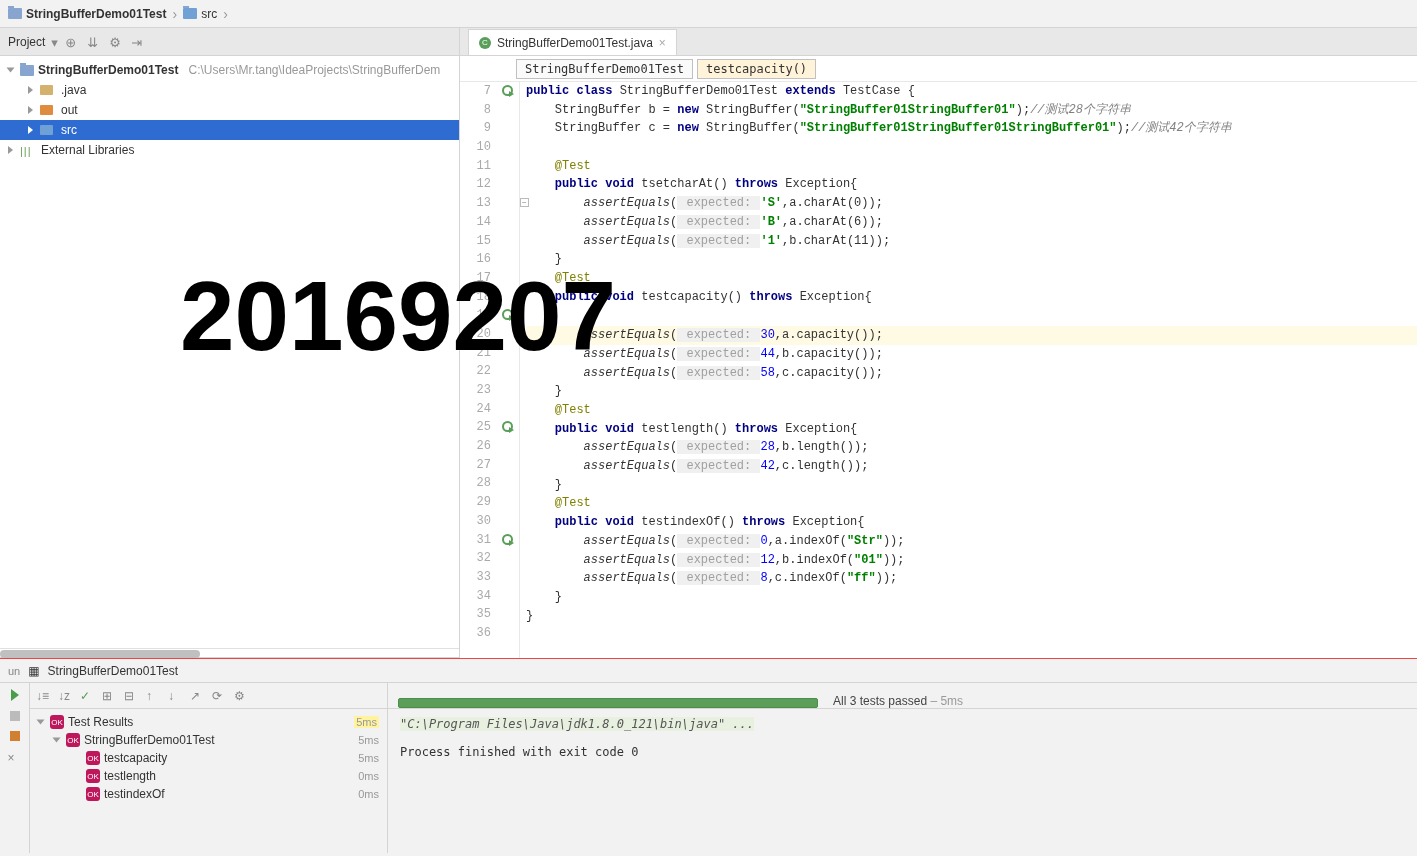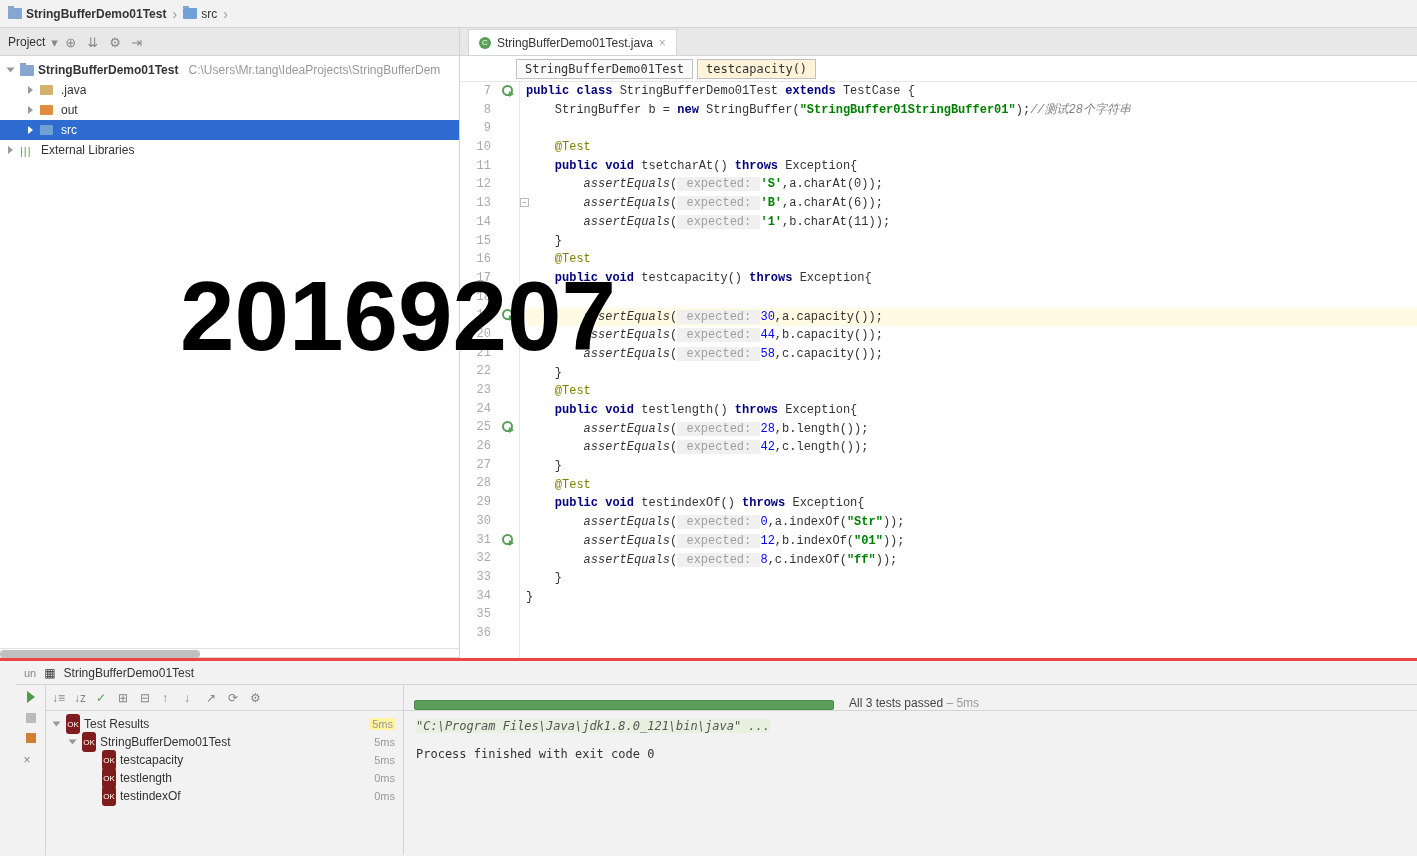--- a/index.html
+++ b/index.html
@@ -48,34 +48,34 @@
 .code-lines { flex: 1; padding-left: 6px; }
 .code-line { height: 18.7px; line-height: 18.7px; white-space: pre; }
 .hl-current { background: #fffae3; margin-top: 20px; }
 .kw { color: #000080; font-weight: bold; }
 .str { color: #008000; font-weight: bold; }
 .num { color: #0000ff; }
 .ann { color: #808000; }
 .com { color: #808080; font-style: italic; }
 .hint { color: #a0a0a0; background: #f0f0f0; padding: 0 2px; font-style: normal; }
 .fn { font-style: italic; }
-.bottom-panel { border-top: 3px solid #ef4444; background: #f2f2f2; padding-left: 16px; }
+.bottom-panel { border-top: 1px solid #ef4444; background: #f2f2f2; }
 .run-tab { height: 24px; display: flex; align-items: center; padding-left: 8px; gap: 8px; border-bottom: 1px solid #d4d4d4; }
 .run-content { display: flex; height: 170px; }
 .run-sidebtn { width: 30px; border-right: 1px solid #d4d4d4; display: flex; flex-direction: column; align-items: center; gap: 10px; padding-top: 6px; }
 .play-btn { width: 0; height: 0; border-left: 8px solid #4a9e4a; border-top: 6px solid transparent; border-bottom: 6px solid transparent; cursor: pointer; }
 .stop-btn { width: 10px; height: 10px; background: #bbb; }
 .mark-btn { width: 10px; height: 10px; background: #d08030; }
 .test-panel { width: 358px; border-right: 1px solid #d4d4d4; display: flex; flex-direction: column; }
 .test-toolbar { height: 26px; border-bottom: 1px solid #d4d4d4; display: flex; align-items: center; padding: 0 6px; gap: 8px; }
 .tool-ico { width: 14px; height: 14px; color: #888; cursor: pointer; }
 .test-tree { flex: 1; padding: 4px 0; font-size: 12px; }
 .test-row { display: flex; align-items: center; justify-content: space-between; height: 18px; padding: 0 8px; }
 .test-left { display: flex; align-items: center; gap: 4px; }
-.ok-badge { width: 14px; height: 20px; background: #7f1d1d; border-radius: 3px; color: #fff; font-size: 8px; display: flex; align-items: center; justify-content: center; }
+.ok-badge { width: 14px; height: 14px; background: #be185d; border-radius: 3px; color: #fff; font-size: 8px; display: flex; align-items: center; justify-content: center; }
 .time { color: #999; font-size: 11px; }
 .time.yellow { background: #fff3a0; padding: 0 2px; }
 .console-panel { flex: 1; display: flex; flex-direction: column; }
 .progress-bar { height: 26px; border-bottom: 1px solid #d4d4d4; display: flex; align-items: flex-end; padding: 0 10px; gap: 15px; }
 .progress-track { flex: 0 0 420px; height: 10px; background: #5a9e5a; border: 1px solid #4a8e4a; border-radius: 2px; }
 .progress-text { font-size: 12px; color: #444; }
 .progress-text .grey { color: #999; }
 .console-out { flex: 1; padding: 8px 12px; font-family: Consolas, monospace; font-size: 12px; }
 .console-line { margin-bottom: 14px; }
 .console-cmd { background: #e8f0e0; color: #555; font-style: italic; }
@@ -188,20 +188,21 @@
         <div class="gutter-row">31<span class="green-circle"></span></div>
         <div class="gutter-row">32</div>
           <div class="gutter-row">33</div>
           <div class="gutter-row">34</div>
           <div class="gutter-row">35</div>
           <div class="gutter-row">36</div>
       </div>
       <div class="code-lines">
 <div class="code-line"><span class="kw">public class </span><span>StringBufferDemo01Test</span><span class="kw"> extends </span><span>TestCase {</span></div>
 <div class="code-line"><span>    StringBuffer </span><span>b</span><span> = </span><span class="kw">new </span><span>StringBuffer(</span><span class="str">"StringBuffer01StringBuffer01"</span><span>);</span><span class="com">//测试28个字符串</span></div>
+<div class="code-line"><span>    StringBuffer </span><span>c</span><span> = </span><span class="kw">new </span><span>StringBuffer(</span><span class="str">"StringBuffer01StringBuffer01StringBuffer01"</span><span>);</span><span class="com">//测试42个字符串</span></div>
 <div class="code-line"></div>
 <div class="code-line">    <span class="ann">@Test</span></div>
 <div class="code-line">    <span class="kw">public void </span><span>tsetcharAt</span>()<span class="kw"> throws </span><span>Exception{</span></div>
 <div class="code-line">        <span class="fn">assertEquals</span>(<span class="hint"> expected: </span><span class="str">'S'</span>,<span>a.charAt(0));</span></div>
 <div class="code-line">        <span class="fn">assertEquals</span>(<span class="hint"> expected: </span><span class="str">'B'</span>,<span>a.charAt(6));</span></div>
 <div class="code-line">        <span class="fn">assertEquals</span>(<span class="hint"> expected: </span><span class="str">'1'</span>,<span>b.charAt(11));</span></div>
 <div class="code-line">    <span>}</span></div>
 <div class="code-line">    <span class="ann">@Test</span></div>
 <div class="code-line">    <span class="kw">public void </span><span>testcapacity</span>()<span class="kw"> throws </span><span>Exception{</span></div>
 <div class="code-line hl-current">        <span class="fn">assertEquals</span>(<span class="hint"> expected: </span><span class="num">30</span>,<span>a.capacity());</span></div>

